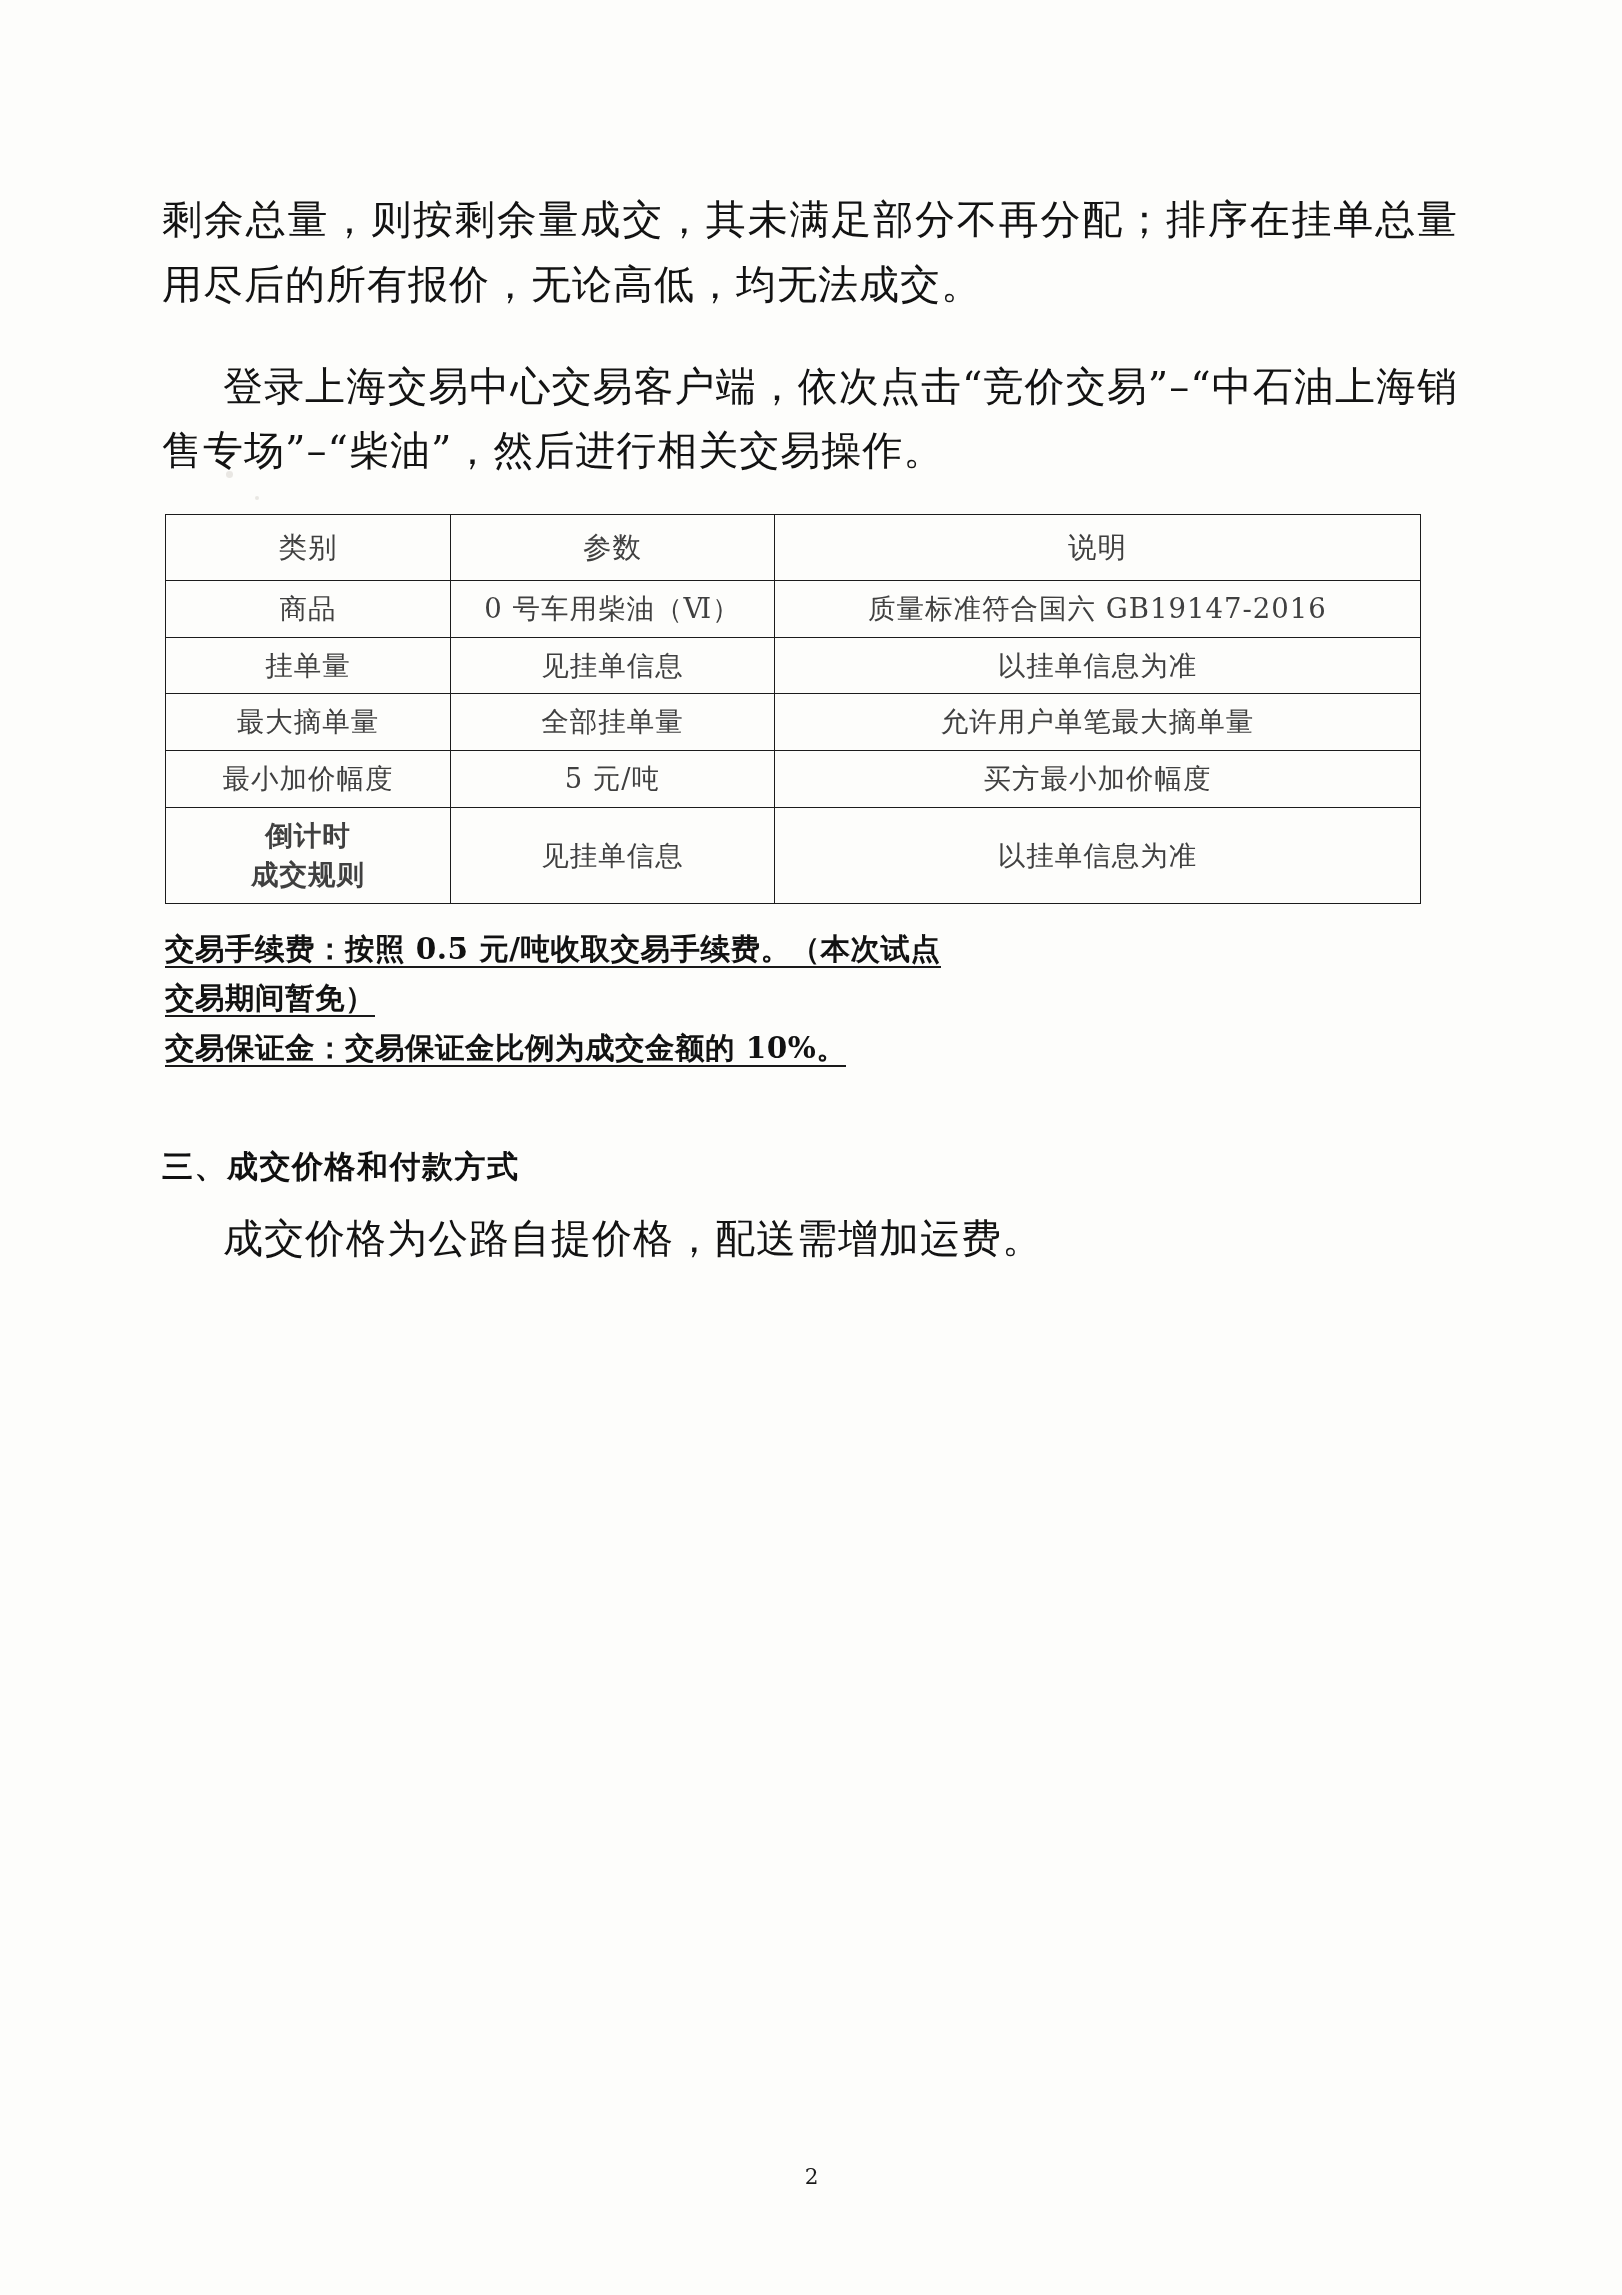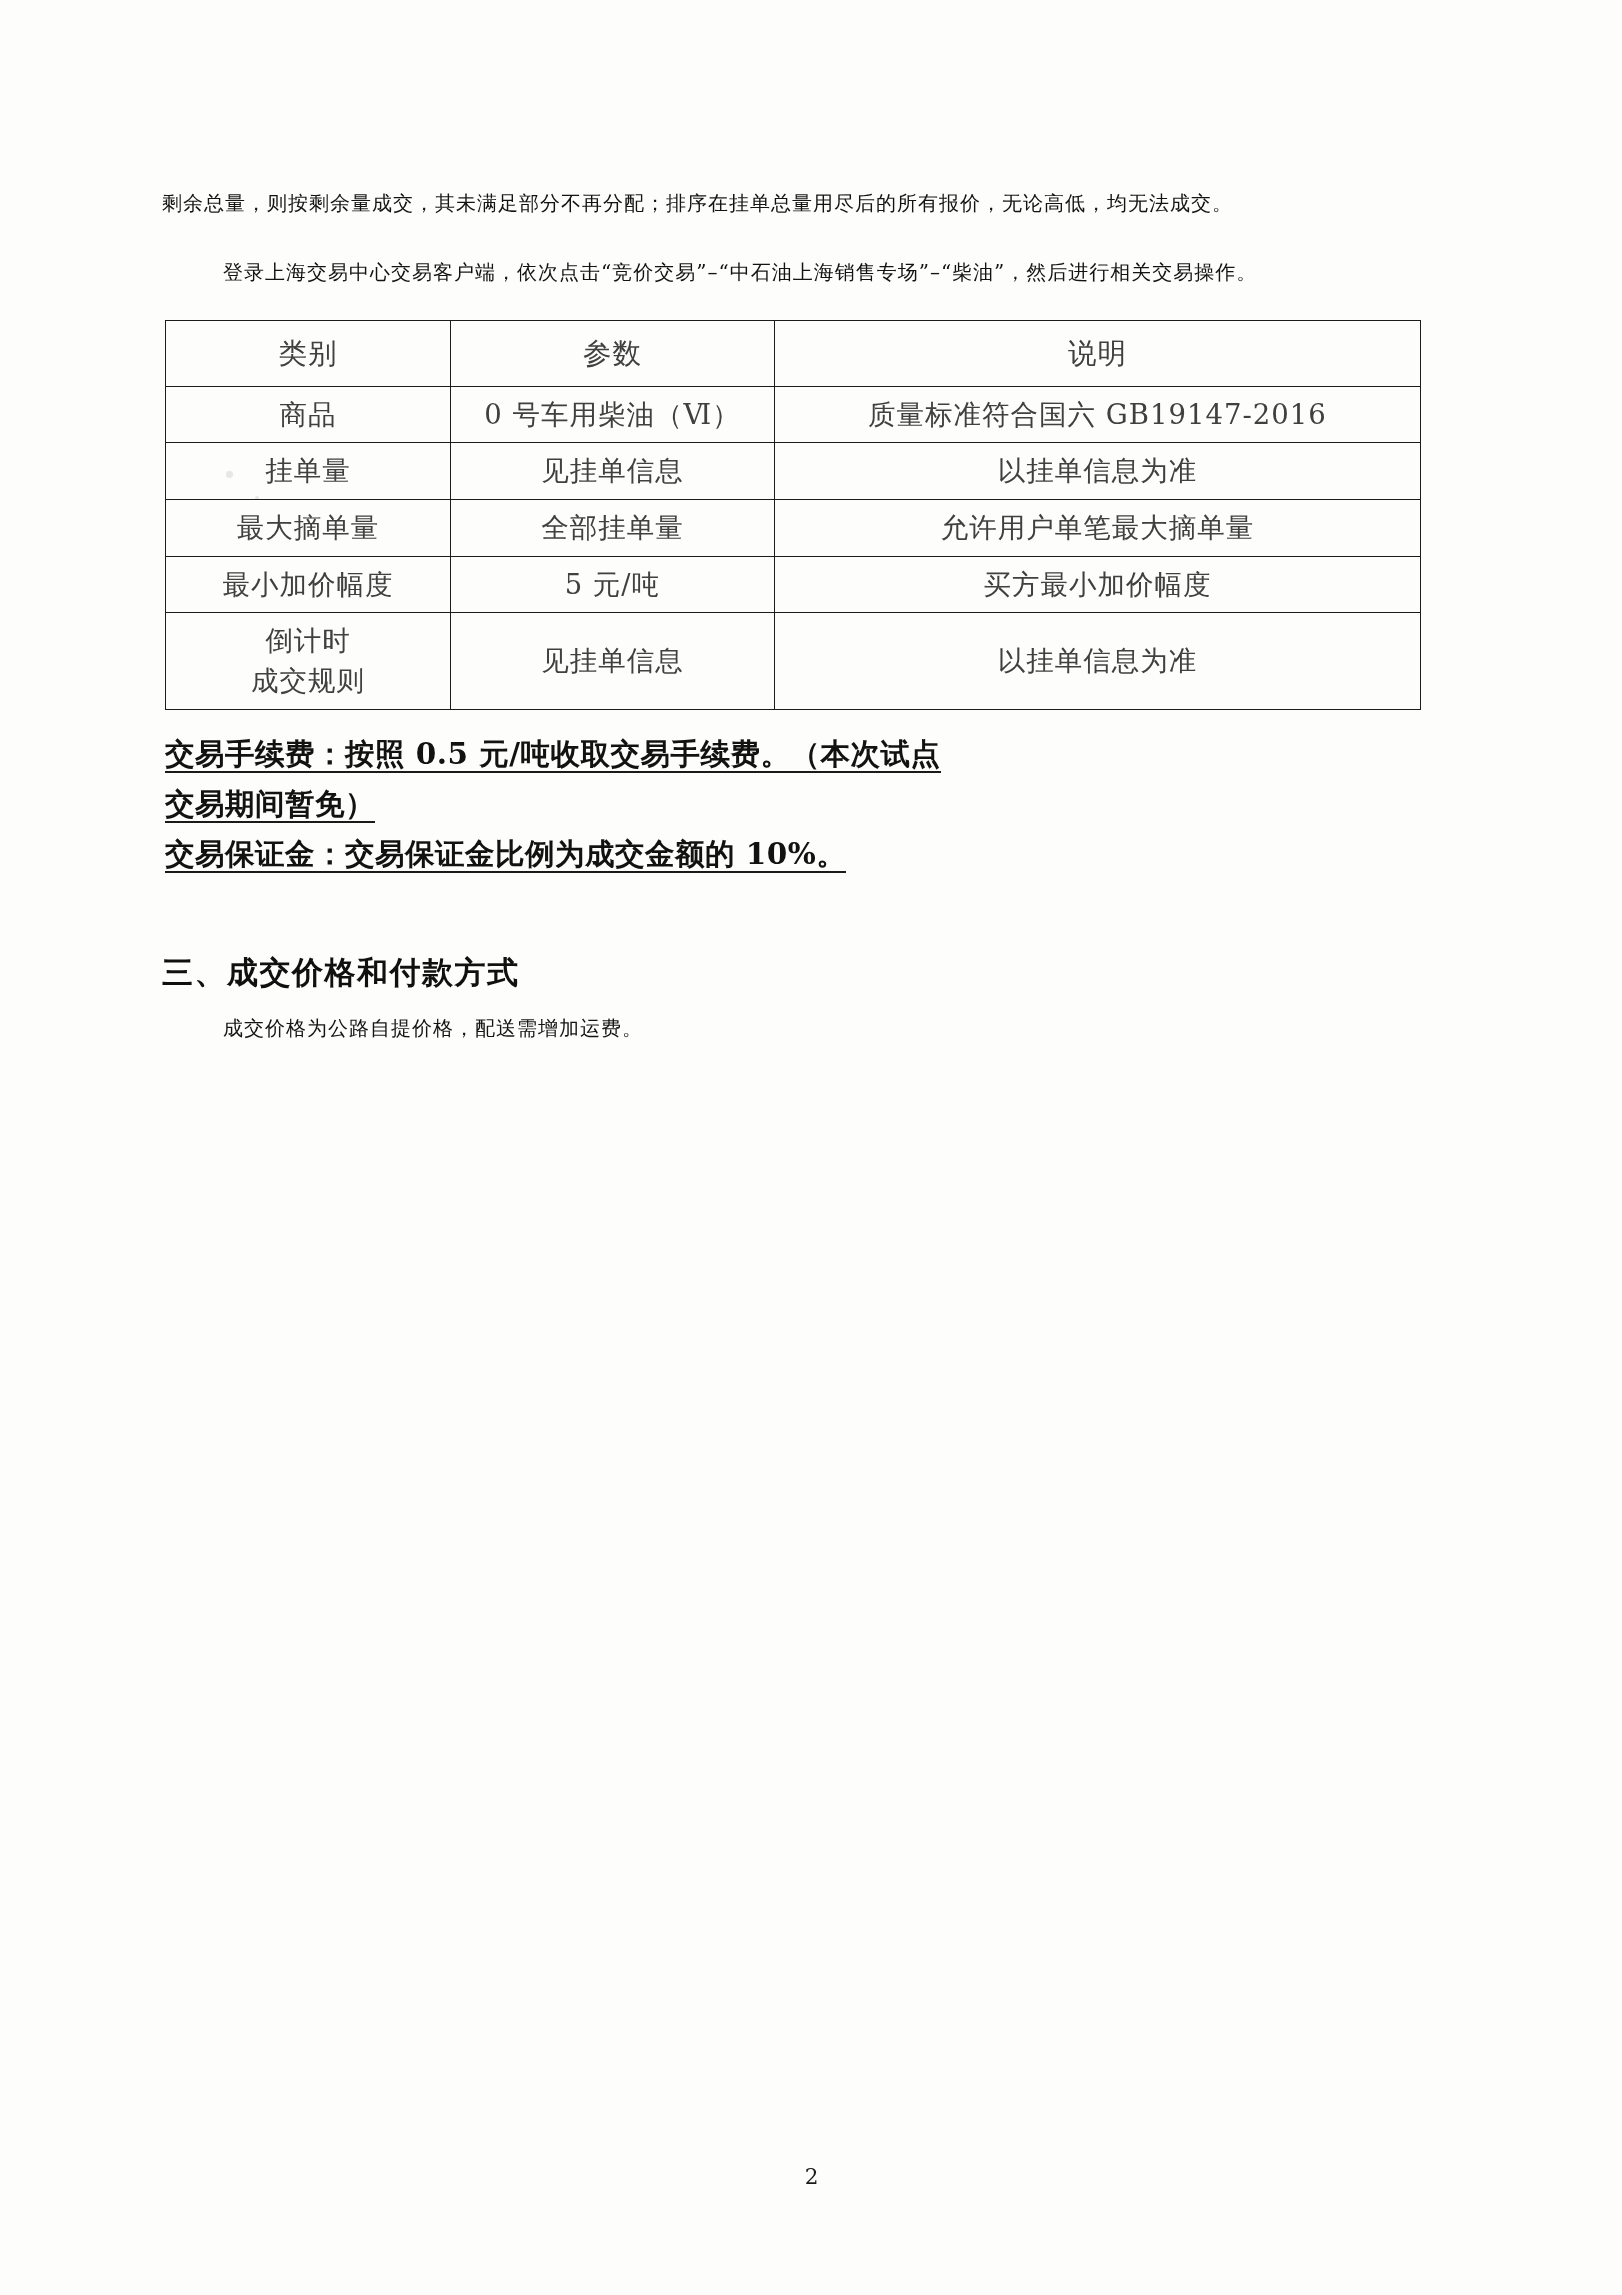--- a/index.html
+++ b/index.html
@@ -23,21 +23,21 @@
   }
   .content {
     position: absolute;
     left: 162px;
     top: 187px;
     width: 1296px;
   }
 
   p.para {
     margin: 0 0 0 0;
-    font-size: 20px;
+    font-size: 40px;
     line-height: 1.62;
     letter-spacing: 1px;
     color: #131313;
     text-align: justify;
   }
   .indent {
     text-indent: 61px;
   }
   .block-gap {
     height: 37px;
@@ -166,21 +166,21 @@
           <td>最大摘单量</td>
           <td>全部挂单量</td>
           <td>允许用户单笔最大摘单量</td>
         </tr>
         <tr>
           <td>最小加价幅度</td>
           <td>5 元/吨</td>
           <td>买方最小加价幅度</td>
         </tr>
         <tr>
-          <td class="tall" style="white-space: pre-line;">倒计时
+          <td class="tall" style="white-space: pre-line; font-weight: bold;">倒计时
 成交规则</td>
           <td class="tall">见挂单信息</td>
           <td class="tall">以挂单信息为准</td>
         </tr>
       </tbody>
     </table>
 
     <div class="fee-block">
       <div class="fee-line"><span class="u">交易手续费：按照 0.5 元/吨收取交易手续费。（本次试点</span></div>
       <div class="fee-line"><span class="u">交易期间暂免）</span></div>

